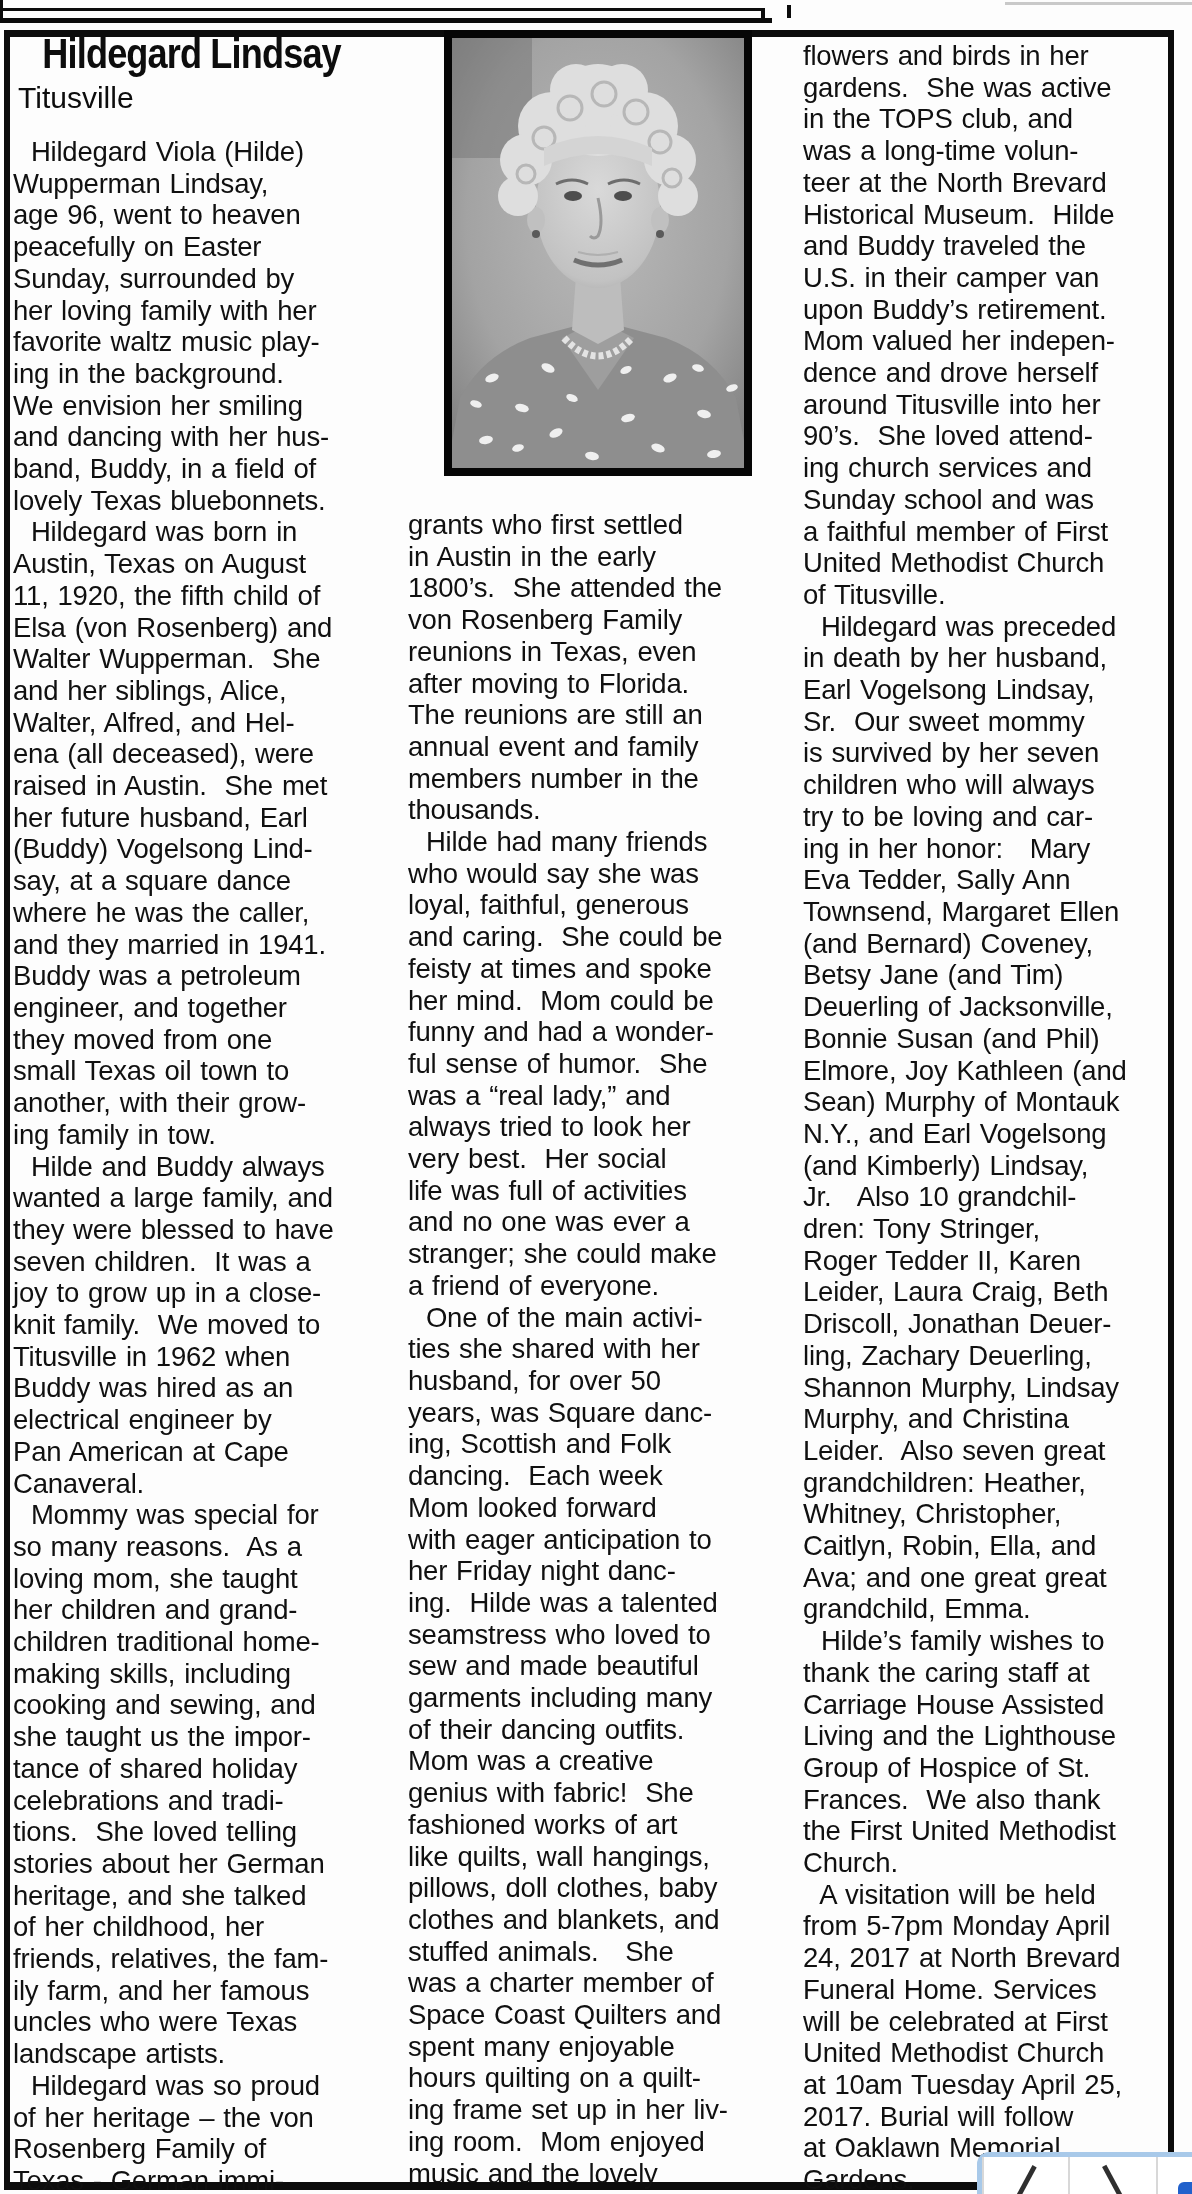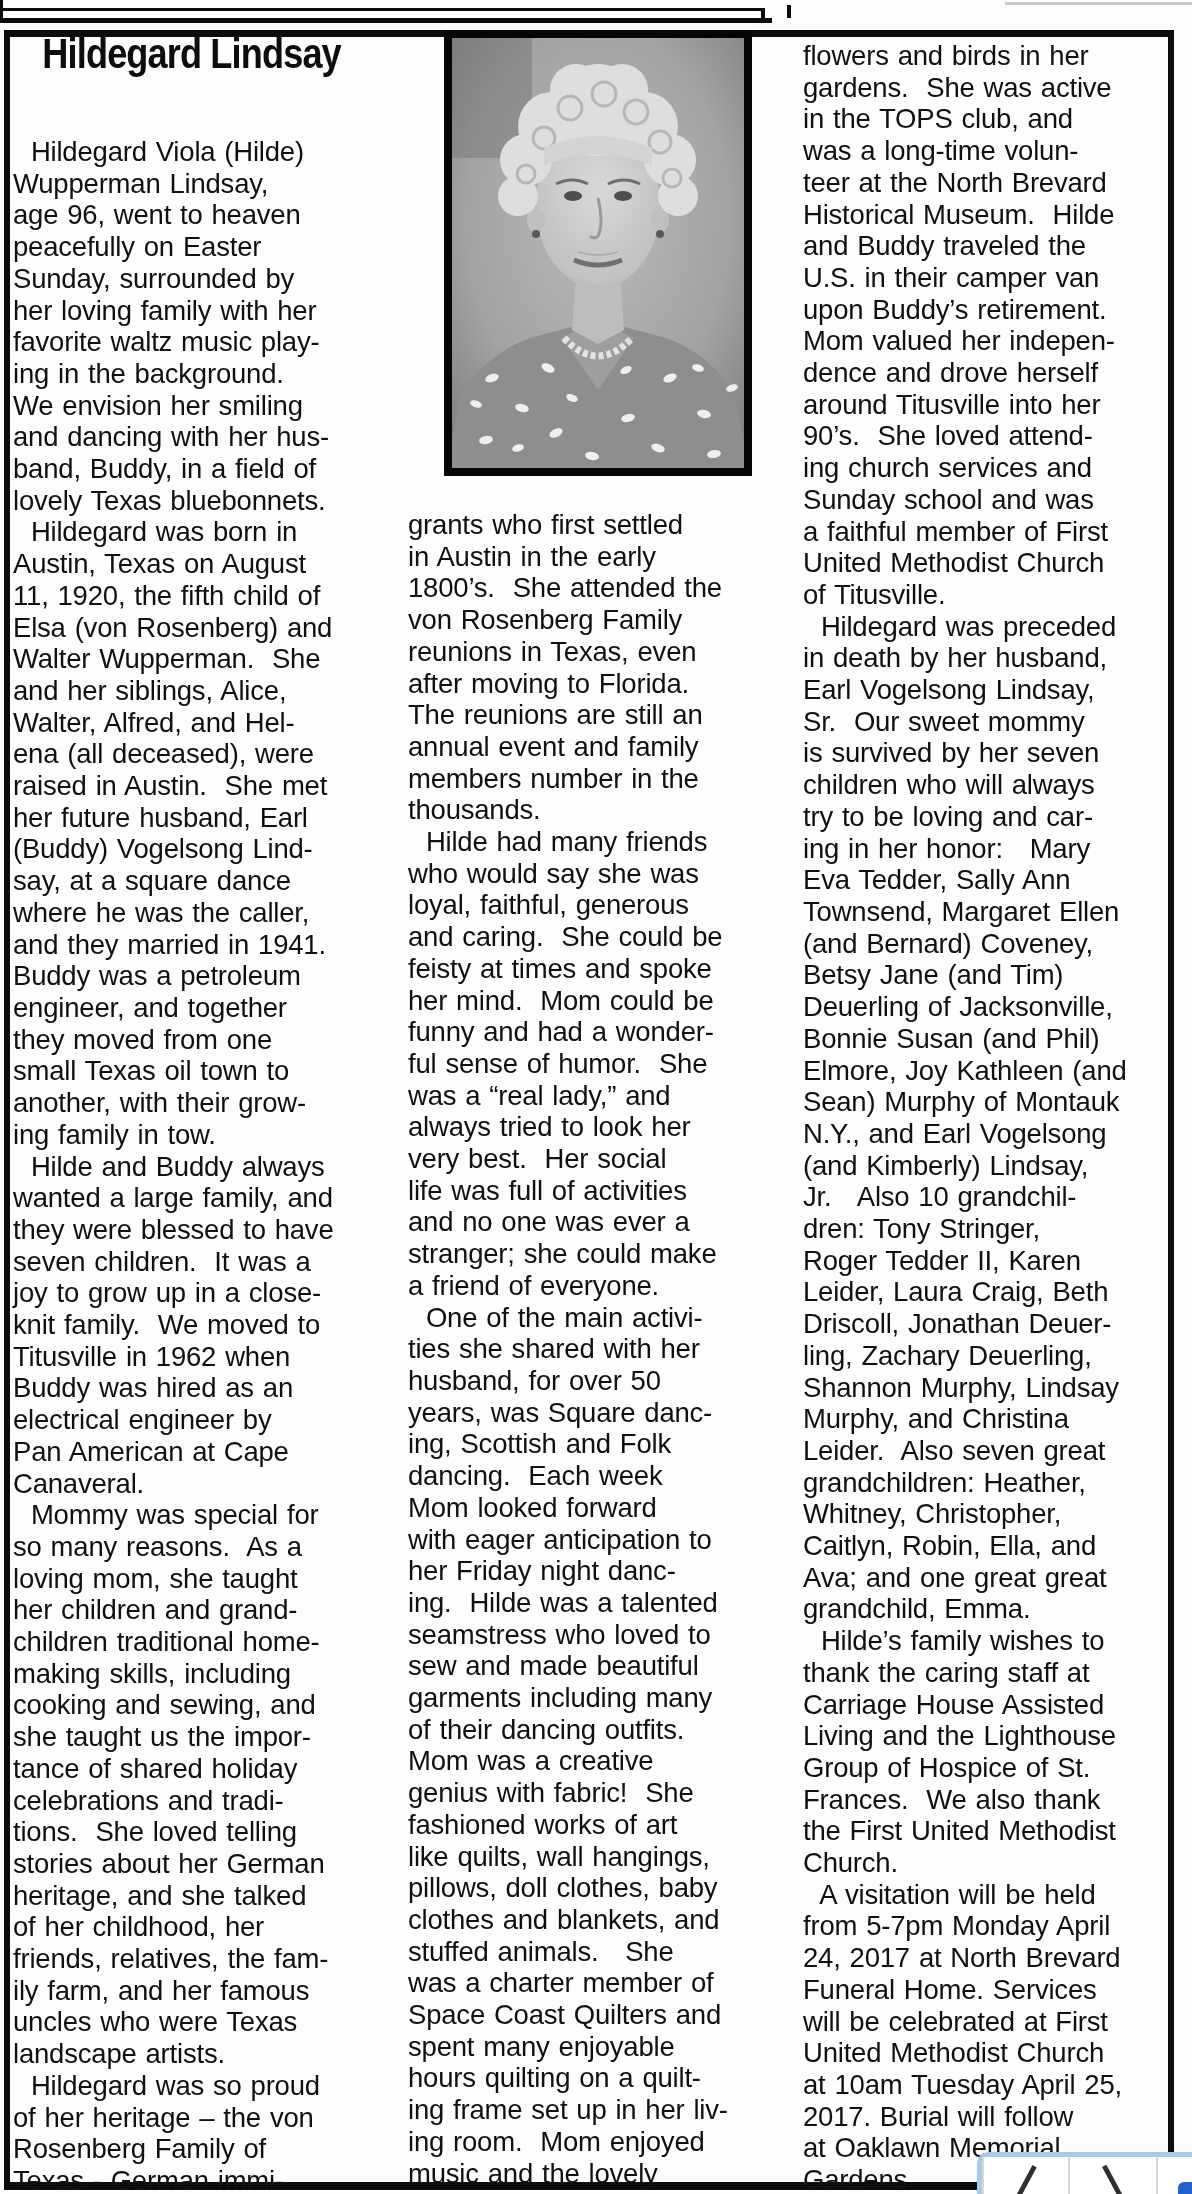--- a/index.html
+++ b/index.html
@@ -72,20 +72,21 @@
   <div class="hline line-b"></div>
   <div class="grayline gray-top"></div>
 
   <div class="hline box-top"></div>
   <div class="vline box-left"></div>
   <div class="vline box-right"></div>
   <div class="hline box-bottom"></div>
 
   <div class="masthead">
     <div class="headline">Hildegard Lindsay</div>
+    <div class="subtitle">Titusville</div>
   </div>
 
   <div class="photo">
     <svg viewBox="0 0 292 430" preserveAspectRatio="none">
       <defs>
         <radialGradient id="bgGrad" cx="50%" cy="42%" r="75%">
           <stop offset="0%" stop-color="#b9b9b9"></stop>
           <stop offset="60%" stop-color="#a3a3a3"></stop>
           <stop offset="100%" stop-color="#7c7c7c"></stop>
         </radialGradient>

